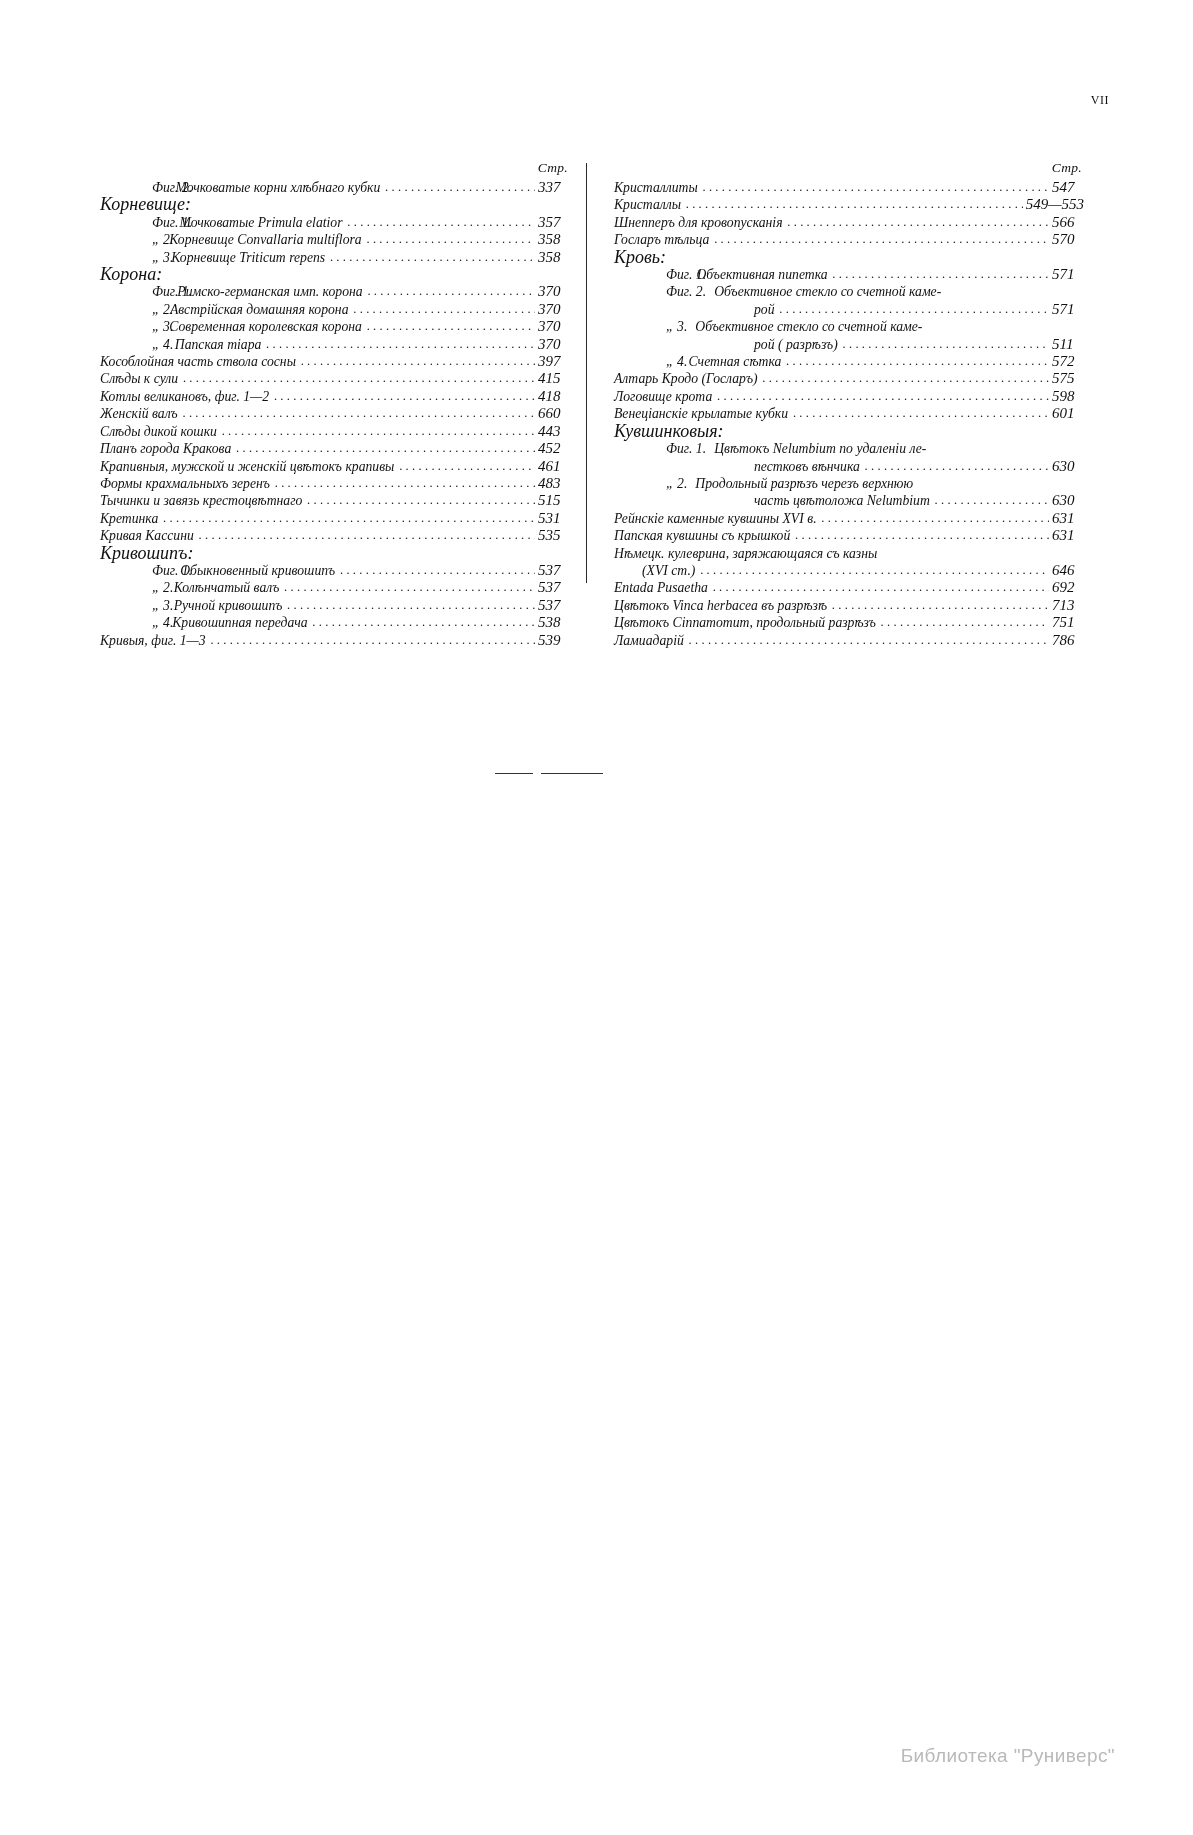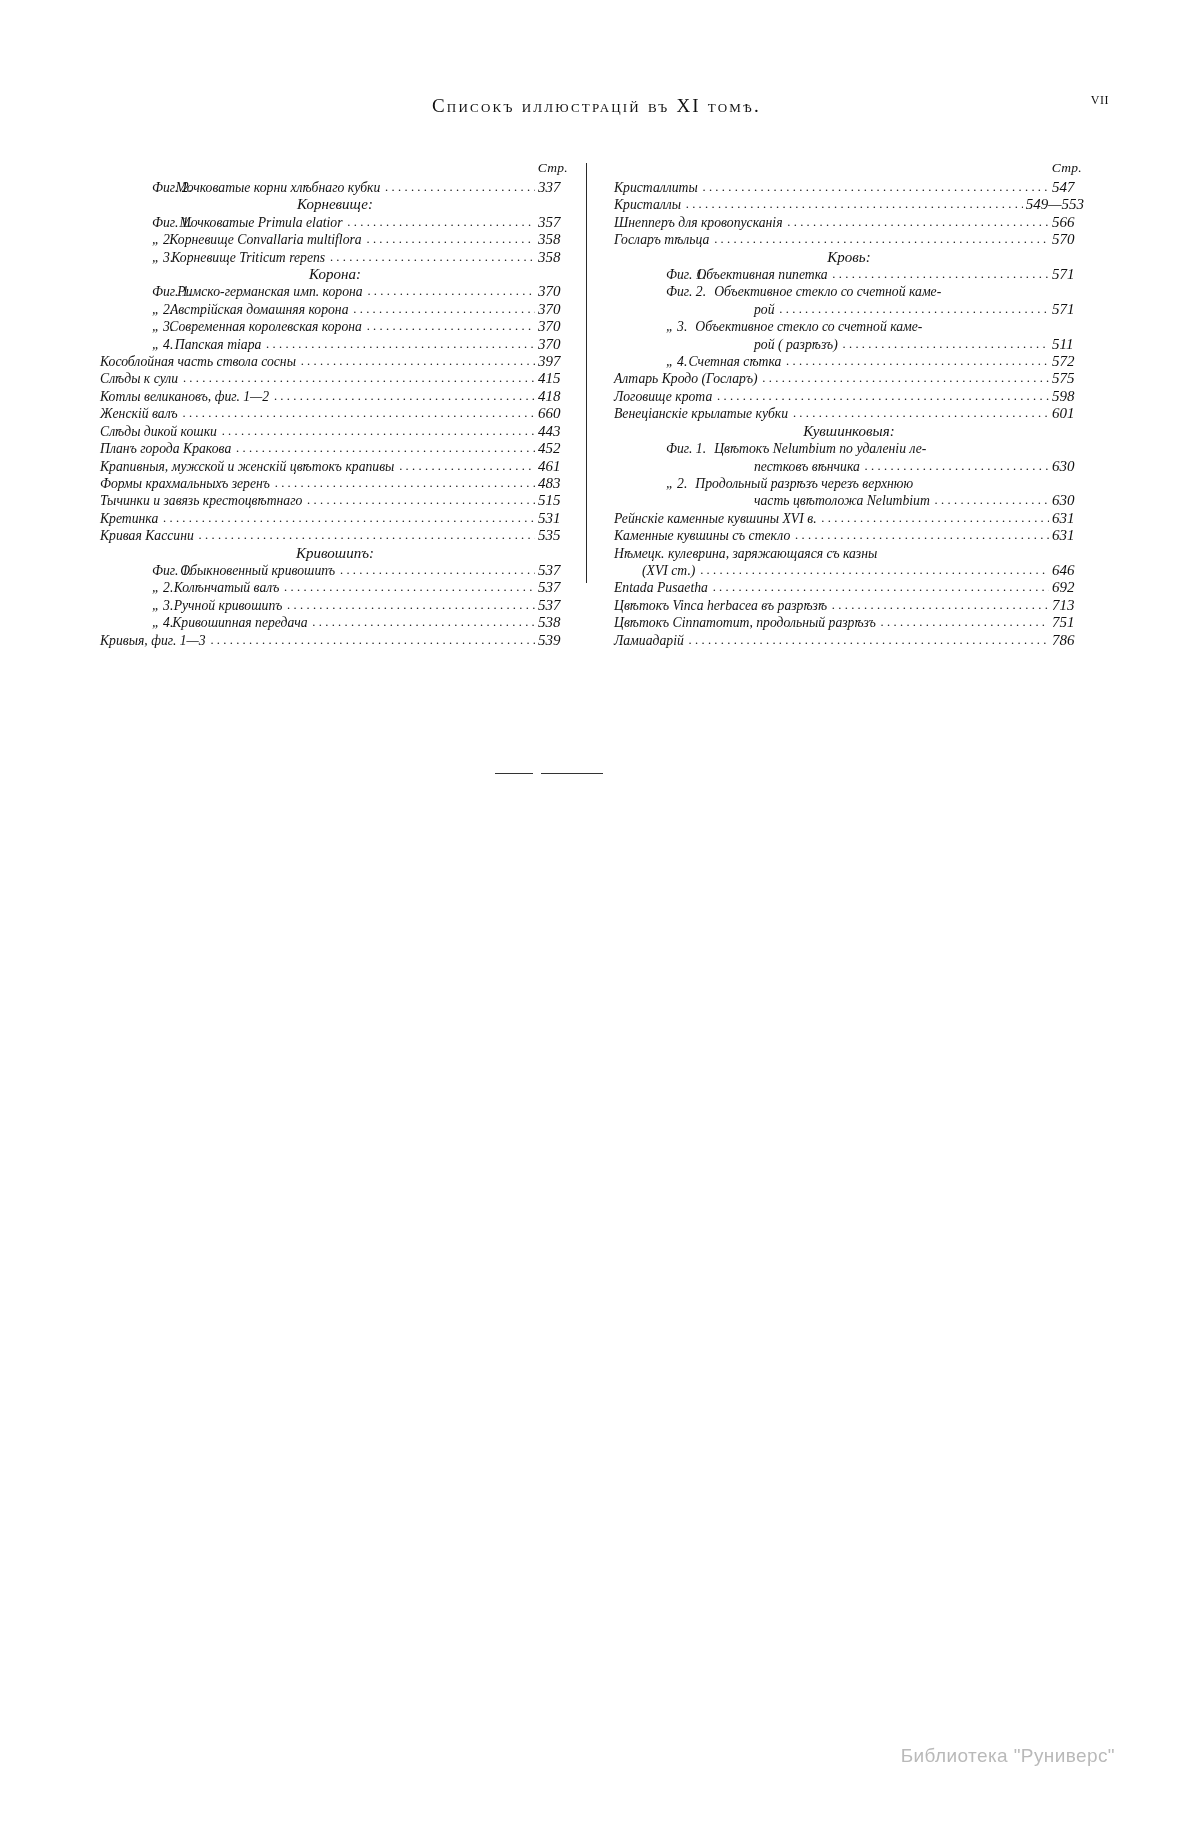--- a/index.html
+++ b/index.html
@@ -96,24 +96,23 @@
   .entry .pg {
     flex: 0 0 auto;
     min-width: 32px;
     font-size: 15px;
   }
   .ind0 { padding-left: 0px; }
   .ind1 { padding-left: 28px; }
   .ind2 { padding-left: 52px; }
   .ind4 { padding-left: 140px; }
   .heading {
-    font-size: 15px;
+    font-size: 18px;
     line-height: 17.4px;
     white-space: nowrap;
-    text-align: center;
   }
   .fig-lbl {
     display: inline-block;
     min-width: 0;
   }
   .rule {
     position: absolute;
     left: 495px;
     top: 773px;
     width: 108px;
@@ -137,23 +136,20 @@
     color: #b9b9b9;
     font-family: "Liberation Sans", sans-serif;
     letter-spacing: 0.4px;
   }
 </style>
 </head>
 <body>
 
 <div class="page">
 
-  <div class="header">
-    <span class="header-title">Списокъ иллюстрацій въ XI томѣ.</span>
-  </div>
   <div class="folio">VII</div>
 
   <div class="divider"></div>
 
   <div class="columns">
     <div class="col col-left">
       <div class="col-head">Стр.</div>
       <div id="left-list">
           <div class="entry ind2">
             <span class="txt fig-lbl" style="margin-right: 8px;">Фиг. 2.</span>
@@ -387,21 +383,21 @@
             <span class="txt">часть цвѣтоложа Nelumbium</span>
             <span class="dots">............................................................</span>
             <span class="pg">630</span>
           </div>
           <div class="entry ind0">
             <span class="txt">Рейнскіе каменные кувшины XVI в.</span>
             <span class="dots">............................................................</span>
             <span class="pg">631</span>
           </div>
           <div class="entry ind0">
-            <span class="txt">Каменные кувшины съ стекло</span>
+            <span class="txt">Папская кувшины съ крышкой</span>
             <span class="dots">............................................................</span>
             <span class="pg">631</span>
           </div>
           <div class="entry ind0">
             <span class="txt">Нѣмецк. кулеврина, заряжающаяся съ казны</span>
             <span class="dots"></span>
             <span class="pg"></span>
           </div>
           <div class="entry ind1">
             <span class="txt">(XVI ст.)</span>

